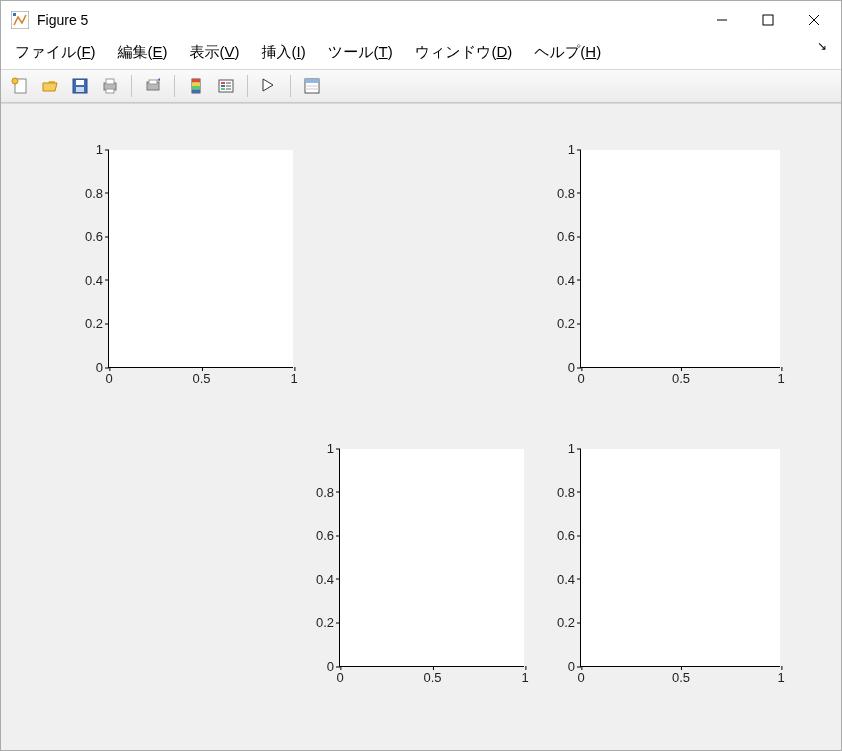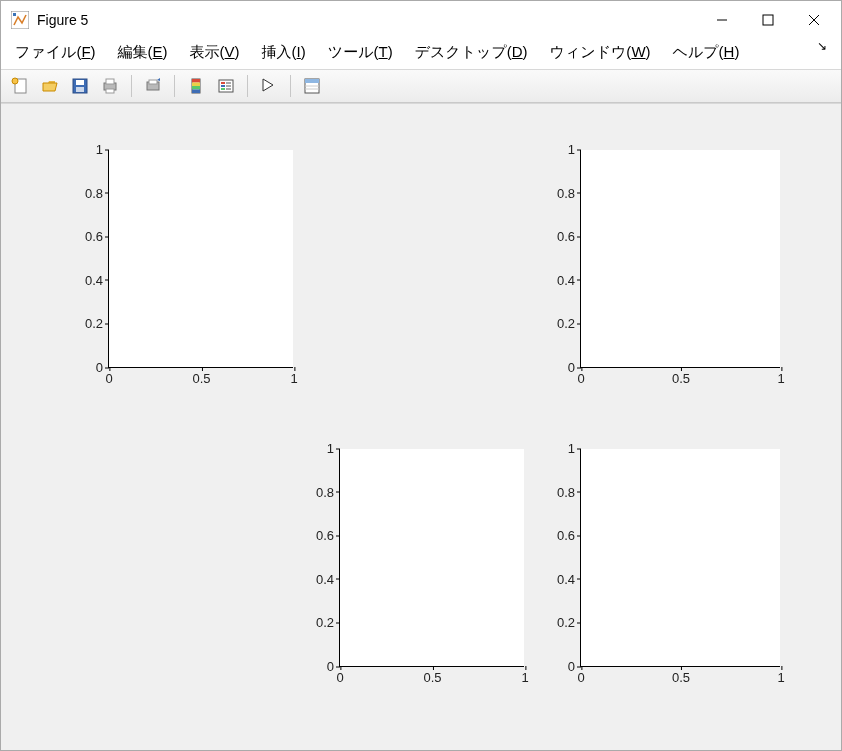--- a/index.html
+++ b/index.html
@@ -144,22 +144,21 @@
       </svg>
   </div>
 </div>
 
 <div class="menubar">
   <div class="menu"><span>ファイル(</span><span class="ul">F</span><span>)</span></div>
   <div class="menu"><span>編集(</span><span class="ul">E</span><span>)</span></div>
   <div class="menu"><span>表示(</span><span class="ul">V</span><span>)</span></div>
   <div class="menu"><span>挿入(</span><span class="ul">I</span><span>)</span></div>
   <div class="menu"><span>ツール(</span><span class="ul">T</span><span>)</span></div>
-  <div class="menu"><span>デスクトップ(</span><span class="ul">D</span><span>)</span></div>
-  <div class="menu"><span>ウィンドウ(</span><span class="ul">W</span><span>)</span></div>
+  <div class="menu"><span>ウィンドウ(</span><span class="ul">D</span><span>)</span></div>
   <div class="menu"><span>ヘルプ(</span><span class="ul">H</span><span>)</span></div>
   <div class="corner-arrow">↘</div>
 </div>
 
 <div class="toolbar">
   <div class="tbtn">
     <svg width="18" height="18">
         <rect x="4" y="2" width="11" height="14" fill="#fff" stroke="#888"></rect>
         <circle cx="4" cy="4" r="3" fill="#f6c34a" stroke="#c98a00"></circle>
       </svg>

